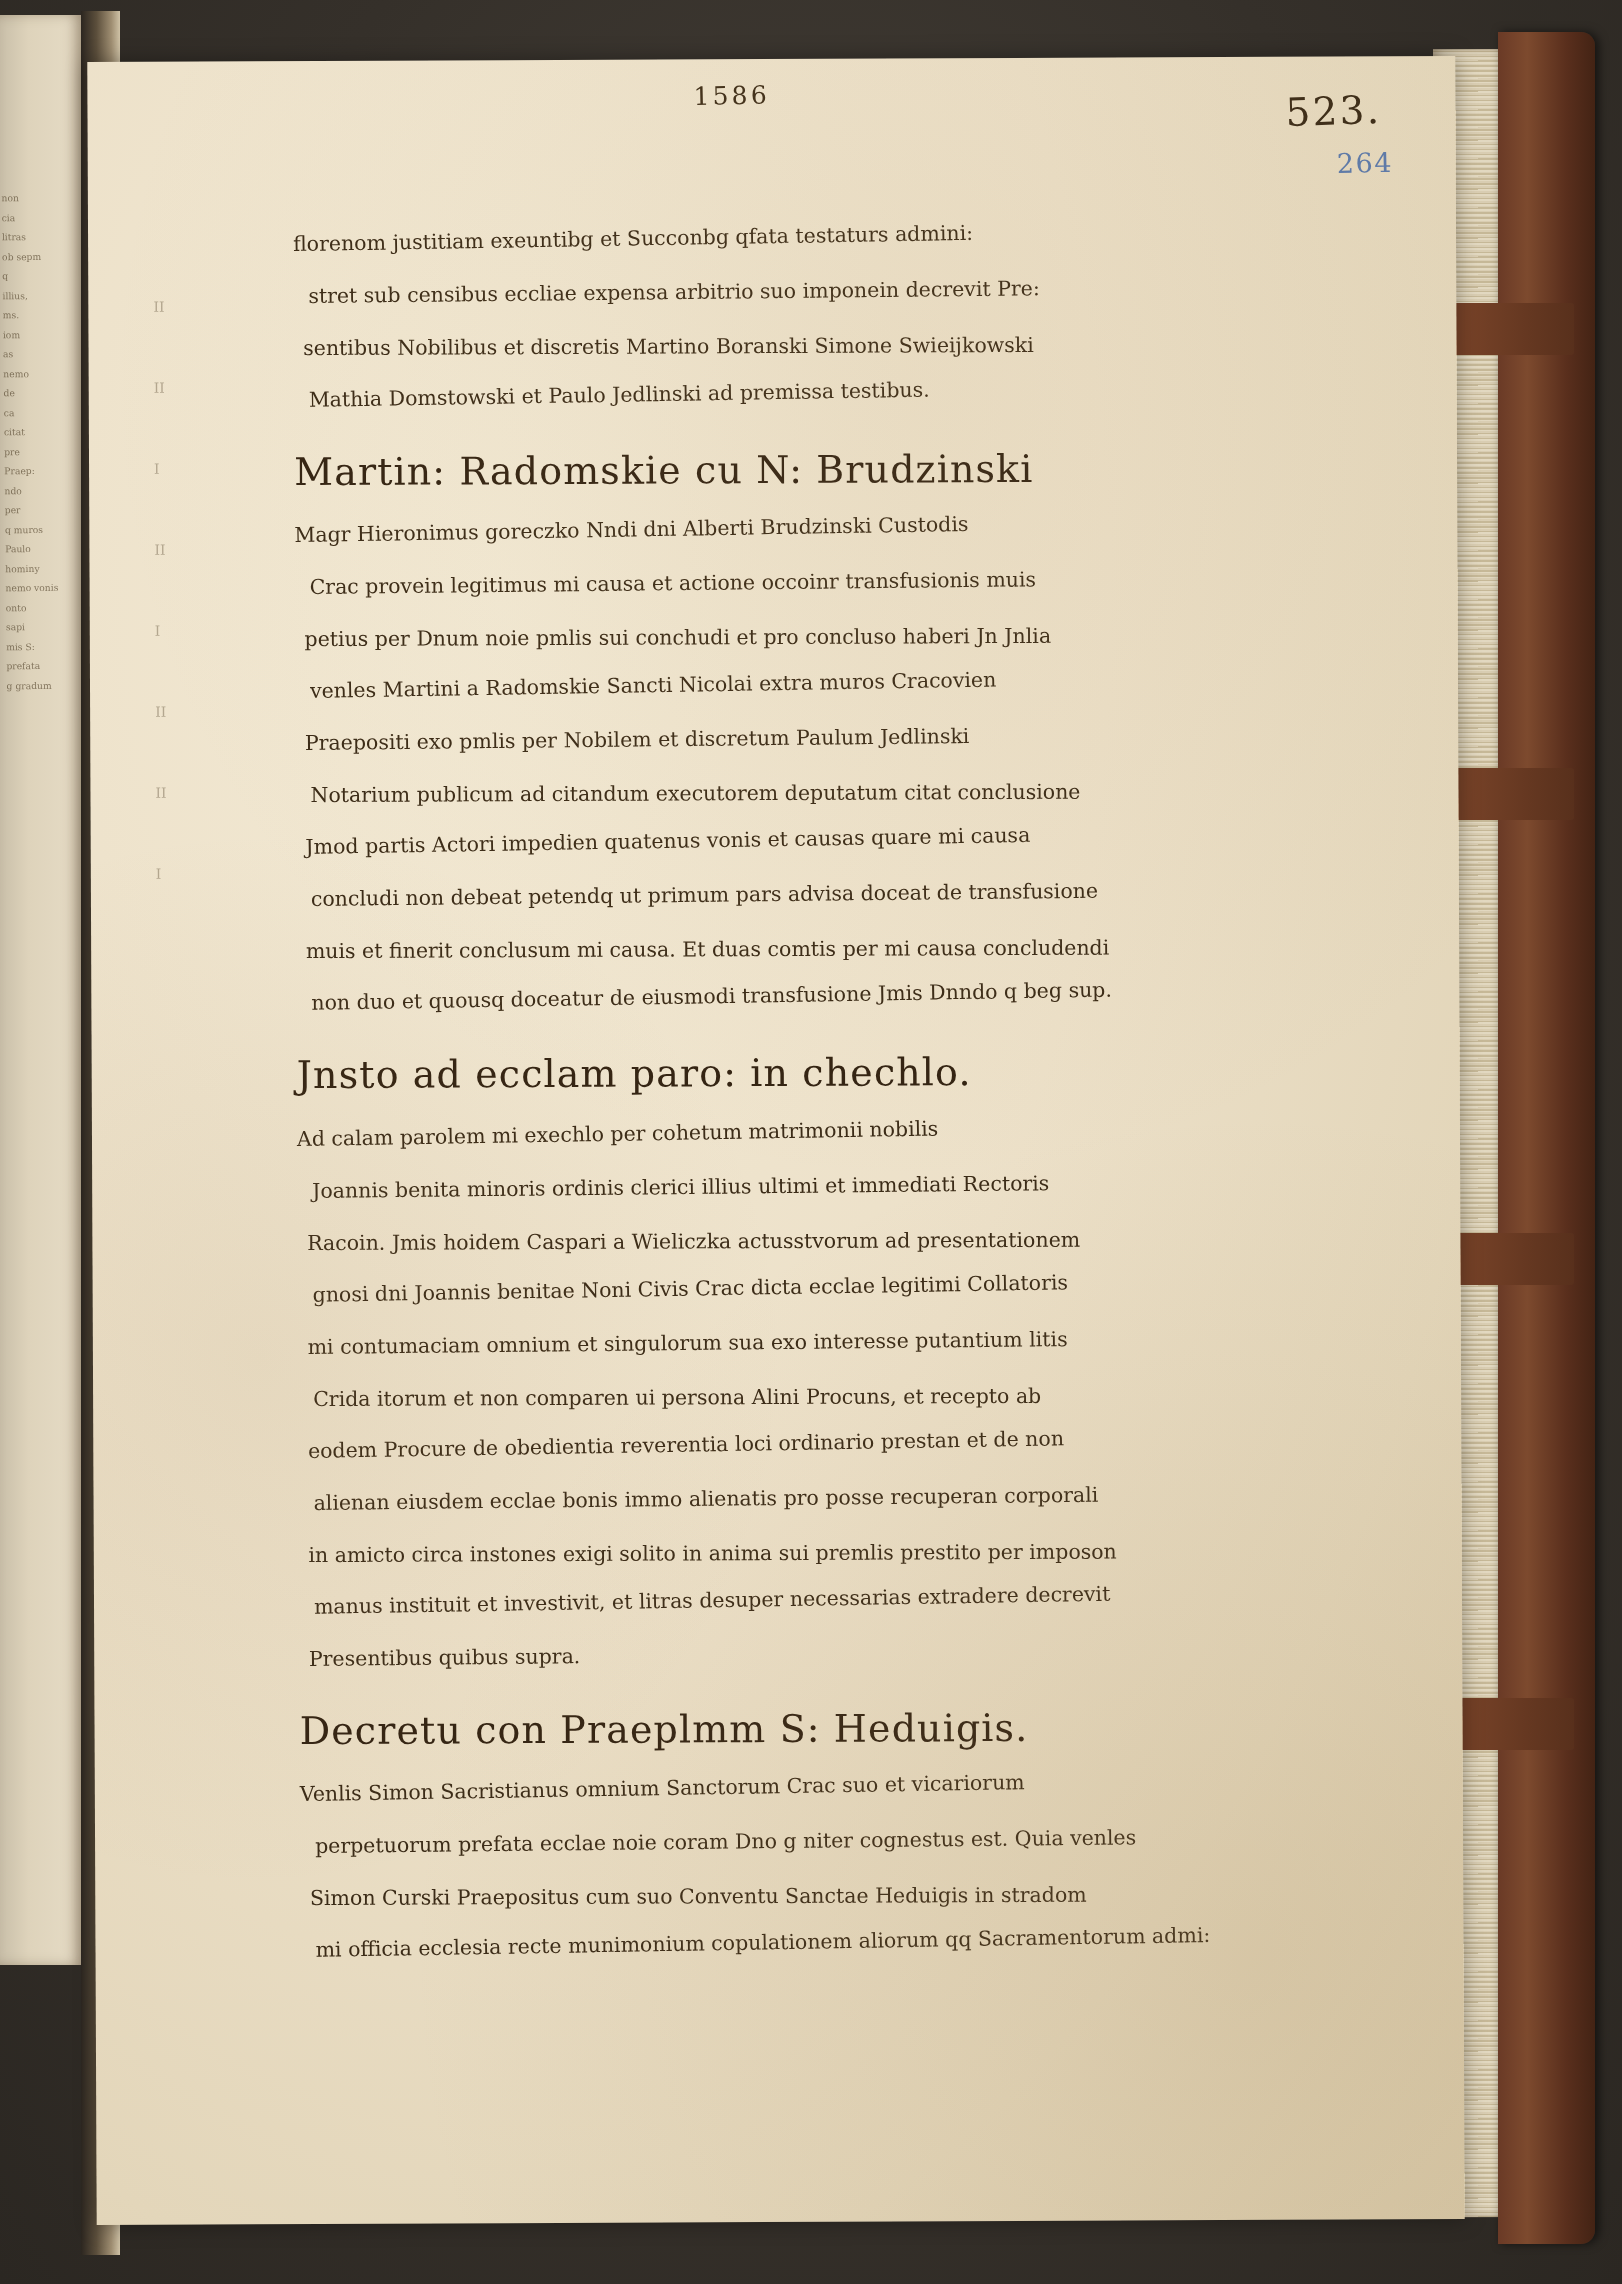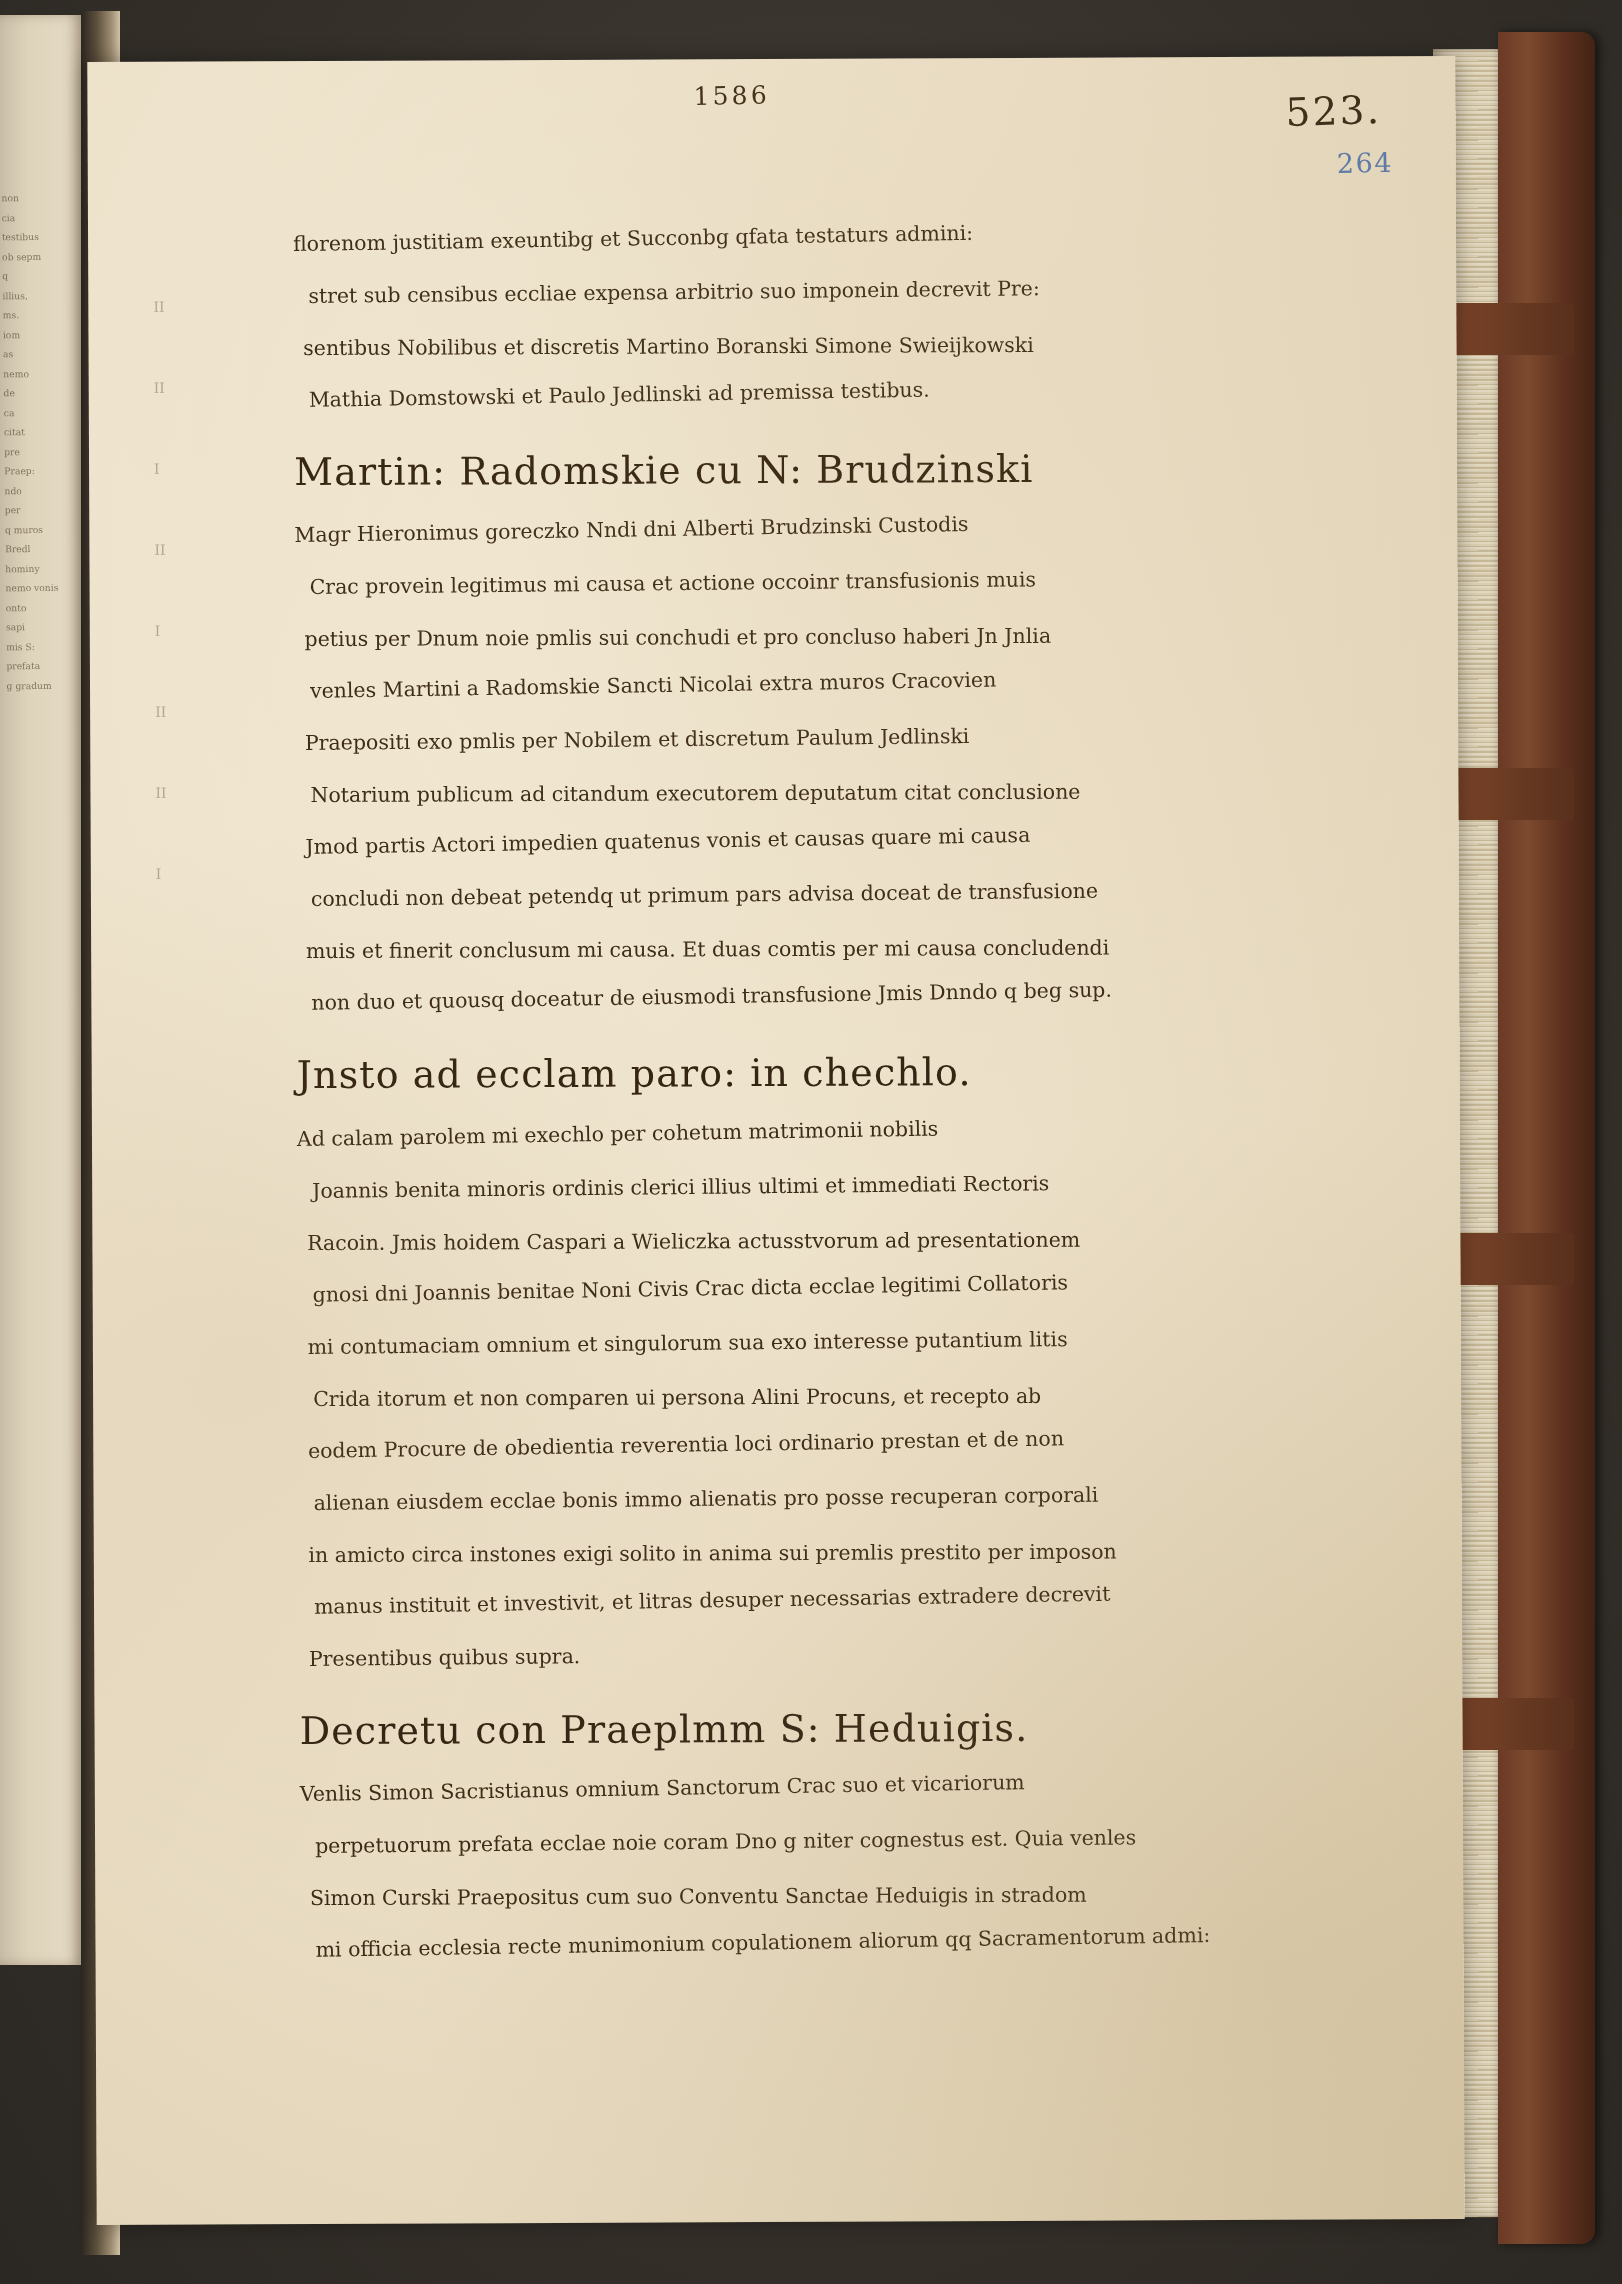--- a/index.html
+++ b/index.html
@@ -202,37 +202,37 @@
 </style>
 </head>
 <body>
 
 <div id="scene">
 
   <div id="left-page">
     <div id="left-page-marginalia">
         <span>non</span>
         <span>cia</span>
-        <span>testibus</span>
+        <span>litras</span>
         <span>ob sepm</span>
         <span>q</span>
         <span>illius,</span>
         <span>ms.</span>
         <span>iom</span>
         <span>as</span>
         <span>nemo</span>
         <span>de</span>
         <span>ca</span>
         <span>citat</span>
         <span>pre</span>
         <span>Praep:</span>
         <span>ndo</span>
         <span>per</span>
         <span>q muros</span>
-        <span>Bredl</span>
+        <span>Paulo</span>
         <span>hominy</span>
         <span>nemo vonis</span>
         <span>onto</span>
         <span>sapi</span>
         <span>mis S:</span>
         <span>prefata</span>
         <span>g gradum</span>
       </div>
   </div>
 

